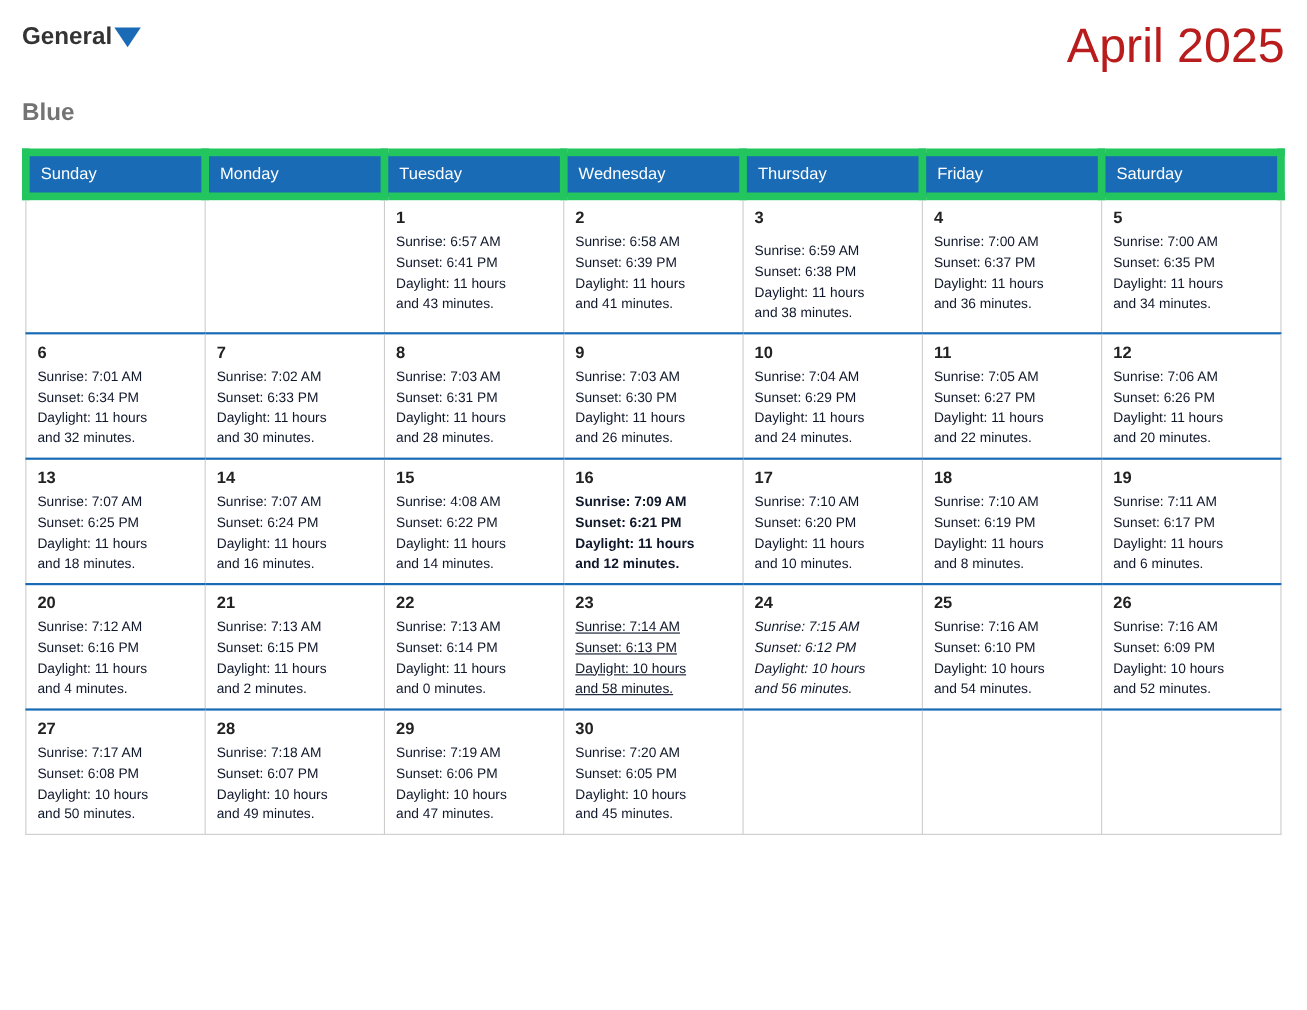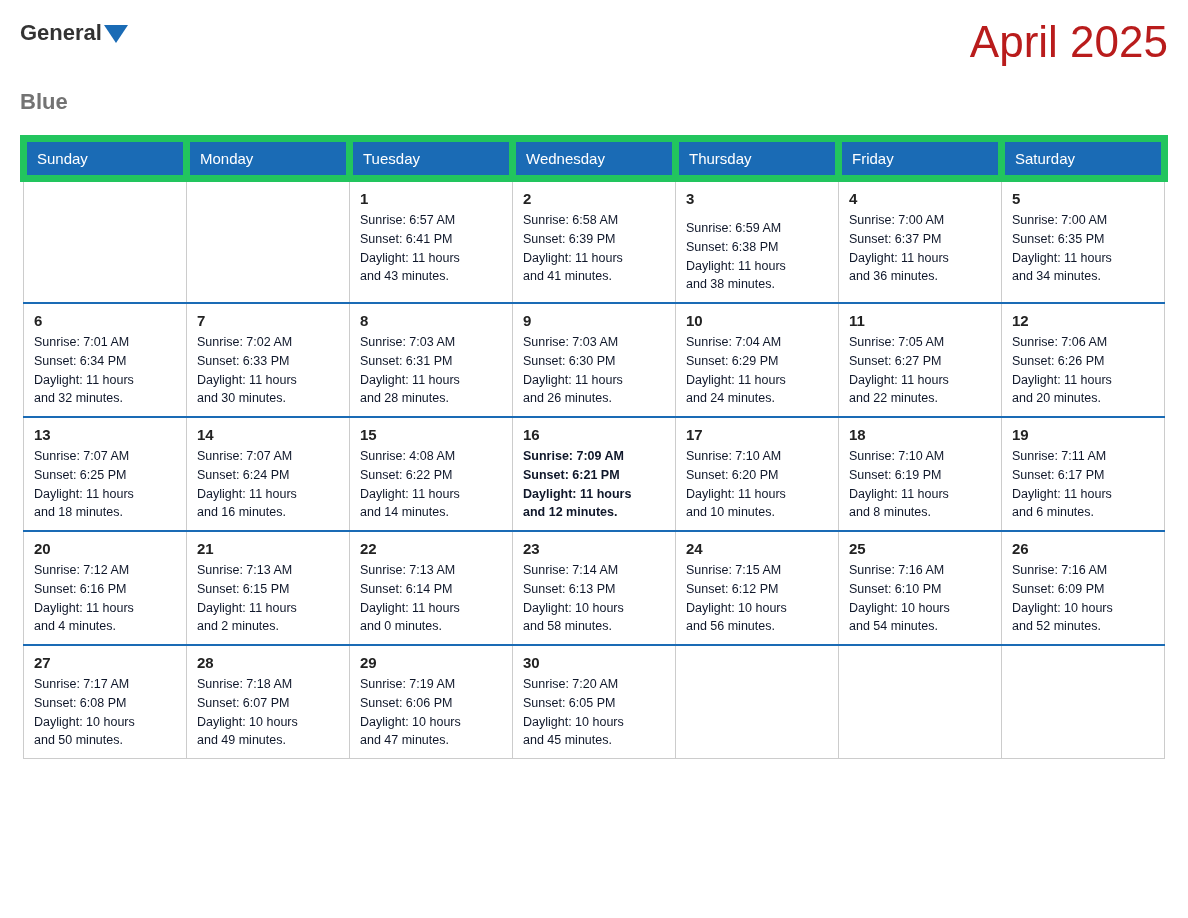--- a/index.html
+++ b/index.html
@@ -287,28 +287,28 @@
         </td>
         <td>
           <span class="day-number">22</span>
           <div class="day-info" style="white-space: pre-line;">Sunrise: 7:13 AM
 Sunset: 6:14 PM
 Daylight: 11 hours
 and 0 minutes.</div>
         </td>
         <td>
           <span class="day-number">23</span>
-          <div class="day-info" style="white-space: pre-line;">Sunrise: 7:14 AM
+          <div class="day-info" style="white-space: pre-line; text-decoration: underline;">Sunrise: 7:14 AM
 Sunset: 6:13 PM
 Daylight: 10 hours
 and 58 minutes.</div>
         </td>
         <td>
           <span class="day-number">24</span>
-          <div class="day-info" style="white-space: pre-line;">Sunrise: 7:15 AM
+          <div class="day-info" style="white-space: pre-line; font-style: italic;">Sunrise: 7:15 AM
 Sunset: 6:12 PM
 Daylight: 10 hours
 and 56 minutes.</div>
         </td>
         <td>
           <span class="day-number">25</span>
           <div class="day-info" style="white-space: pre-line;">Sunrise: 7:16 AM
 Sunset: 6:10 PM
 Daylight: 10 hours
 and 54 minutes.</div>

